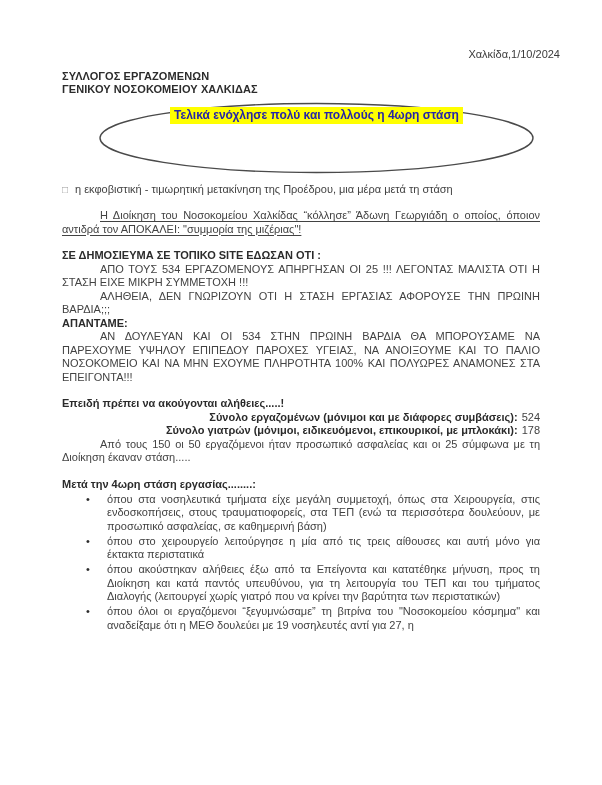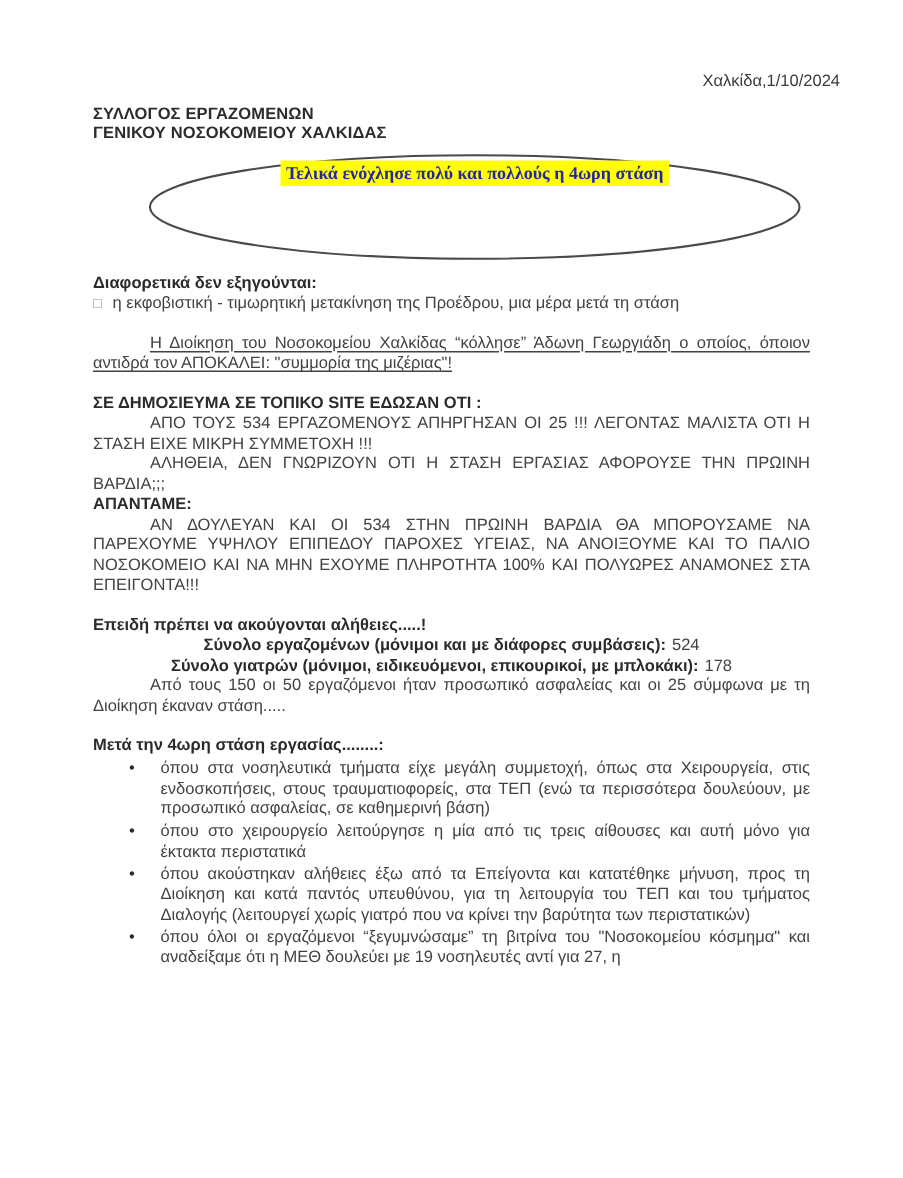--- a/index.html
+++ b/index.html
@@ -16,32 +16,32 @@
     padding:48px 62px 0 62px;
     overflow:hidden;
   }
   .date-line { text-align:right; color:#3a3a3a; margin-right:-20px; }
   .org-block { margin-top:8px; }
   .org { font-weight:bold; color:#2c2c2c; letter-spacing:0.1px; }
 
   .banner { position:relative; margin:5px 0 0 36px; width:437px; height:72px; }
   .banner svg { position:absolute; left:0; top:0; width:100%; height:100%; }
   .bline { position:relative; text-align:center; font-weight:bold; font-size:12px; line-height:15px; }
-  .bline1 { padding-top:6px;font-family:Liberation Serif, serif; }
+  .bline1 { padding-top:6px; }
   .bline2 { padding-top:13px; }
   .hl { background:#ffff00; color:#2525a8; padding:1px 4px 2px 4px; }
 
   .h { font-weight:bold; color:#2b2b2b; }
   p { margin:0; text-align:justify; }
   .ind { text-indent:38px; }
   .gap { height:13px; }
   .gap-sm { height:9px; }
   .u-para { text-decoration:underline; text-underline-offset:2px; }
   .chk { color:#9a9a9a; font-size:10px; margin-right:7px; }
-  .stat-line { text-align:center; }
+  .stat-line { text-align:right; }
   .stat-label { font-weight:bold; color:#2b2b2b; }
   .stat-value { margin-left:4px; }
 
   ul.blist { list-style:none; margin:1px 0 0 0; padding:0; }
   .li { display:flex; margin-left:24px; margin-top:1.5px; }
   .bullet { flex:none; width:11px; margin-right:10px; text-align:left; color:#2b2b2b; }
   .li-text { flex:1; text-align:justify; }
 </style>
 </head>
 <body>
@@ -59,21 +59,20 @@
     <svg viewBox="0 0 437 72" preserveAspectRatio="none">
       <ellipse cx="218.5" cy="36" rx="216.5" ry="34.5" fill="none" stroke="#4a4a4a" stroke-width="1.4"></ellipse>
     </svg>
     <div class="bline bline1">
       <span class="hl">Τελικά ενόχλησε πολύ και πολλούς η 4ωρη στάση</span>
     </div>
   </div>
 
   <div class="gap-sm"></div>
 
-  <p class="h">Διαφορετικά δεν εξηγούνται:</p>
   <p><span class="chk">□</span><span>η εκφοβιστική - τιμωρητική μετακίνηση της Προέδρου, μια μέρα μετά τη στάση</span></p>
 
   <div class="gap"></div>
 
   <p class="ind u-para">Η Διοίκηση του Νοσοκομείου Χαλκίδας “κόλλησε” Άδωνη Γεωργιάδη ο οποίος, όποιον αντιδρά τον ΑΠΟΚΑΛΕΙ: "συμμορία της μιζέριας"!</p>
 
   <div class="gap"></div>
 
   <p class="h">ΣΕ ΔΗΜΟΣΙΕΥΜΑ ΣΕ ΤΟΠΙΚΟ SITE ΕΔΩΣΑΝ ΟΤΙ :</p>
   <p class="ind">ΑΠΟ ΤΟΥΣ 534 ΕΡΓΑΖΟΜΕΝΟΥΣ ΑΠΗΡΓΗΣΑΝ ΟΙ 25 !!! ΛΕΓΟΝΤΑΣ ΜΑΛΙΣΤΑ ΟΤΙ Η ΣΤΑΣΗ ΕΙΧΕ ΜΙΚΡΗ ΣΥΜΜΕΤΟΧΗ !!!</p>

